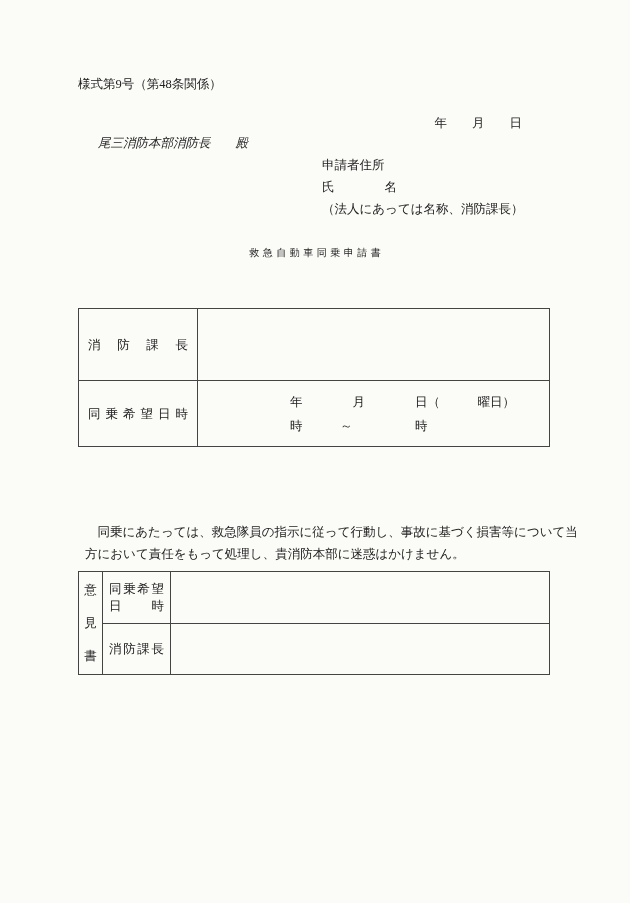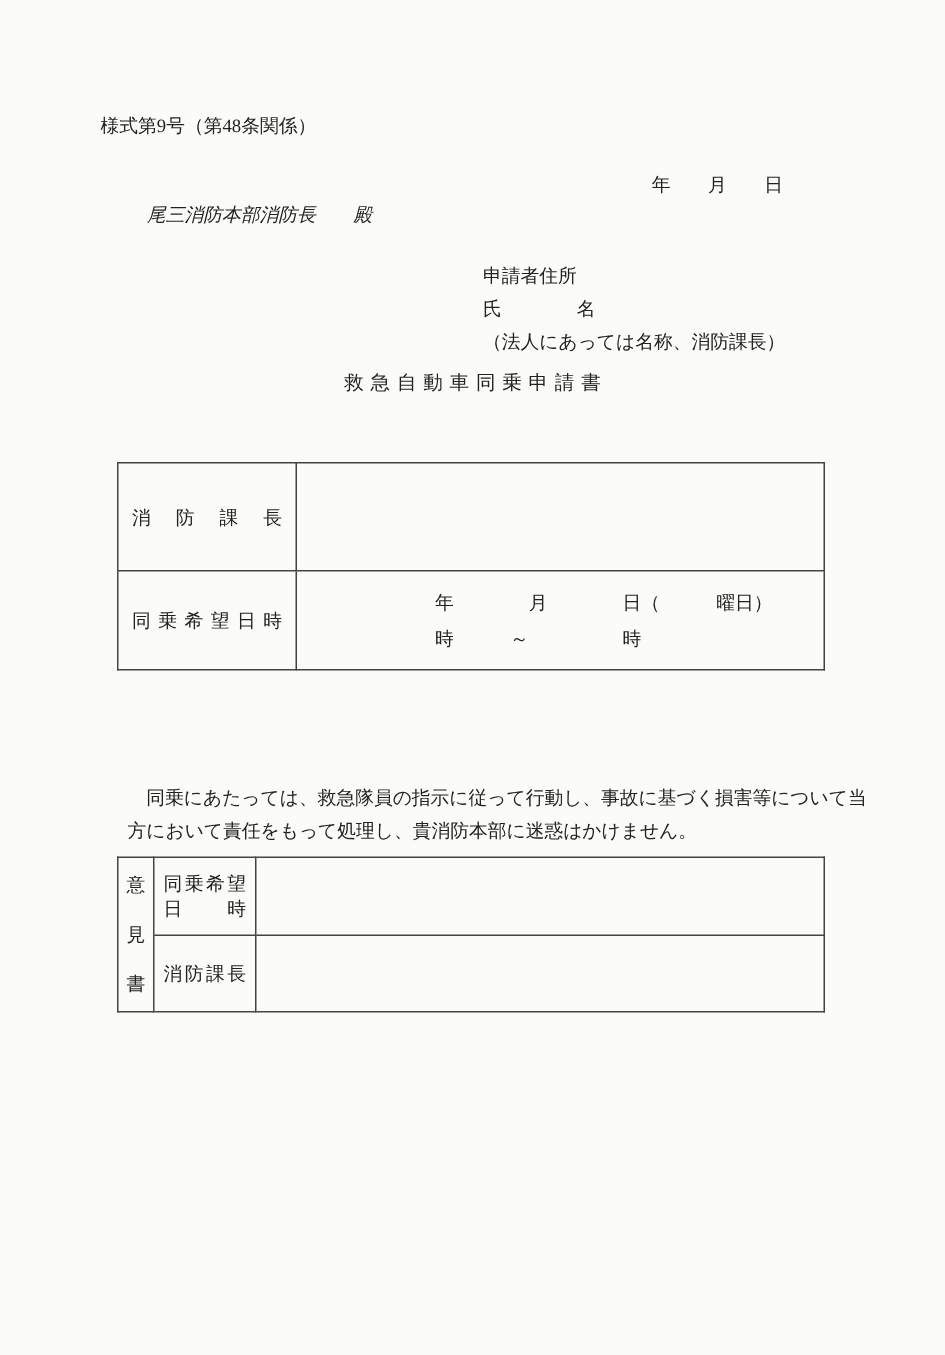--- a/index.html
+++ b/index.html
@@ -12,31 +12,31 @@
     width: 630px;
     height: 903px;
     background: #fbfbf8;
     color: #222;
     font-family: "Liberation Serif", "DejaVu Serif", serif;
     font-size: 12.5px;
     overflow: hidden;
   }
   .abs { position: absolute; }
 
-  .form-number { left: 67px; top: 76px; }
+  .form-number { left: 78px; top: 76px; }
   .date-line   { right: 108px; top: 115px; }
   .recipient   { left: 98px; top: 135px; font-style: italic; }
 
-  .applicant-block { left: 322px; top: 154px; line-height: 22px; margin-top: 19px; }
+  .applicant-block { left: 322px; top: 154px; line-height: 22px; }
   .applicant-block div { white-space: pre; }
 
   .doc-title {
     left: 0; top: 246px; width: 630px;
     text-align: center;
-    font-size: 13px;
+    font-size: 10px;
     letter-spacing: 0.35em;
     text-indent: 0.35em;
   }
   .intro { left: 100px; top: 279px; }
 
   table {
     border-collapse: collapse;
     table-layout: fixed;
   }
   td {

